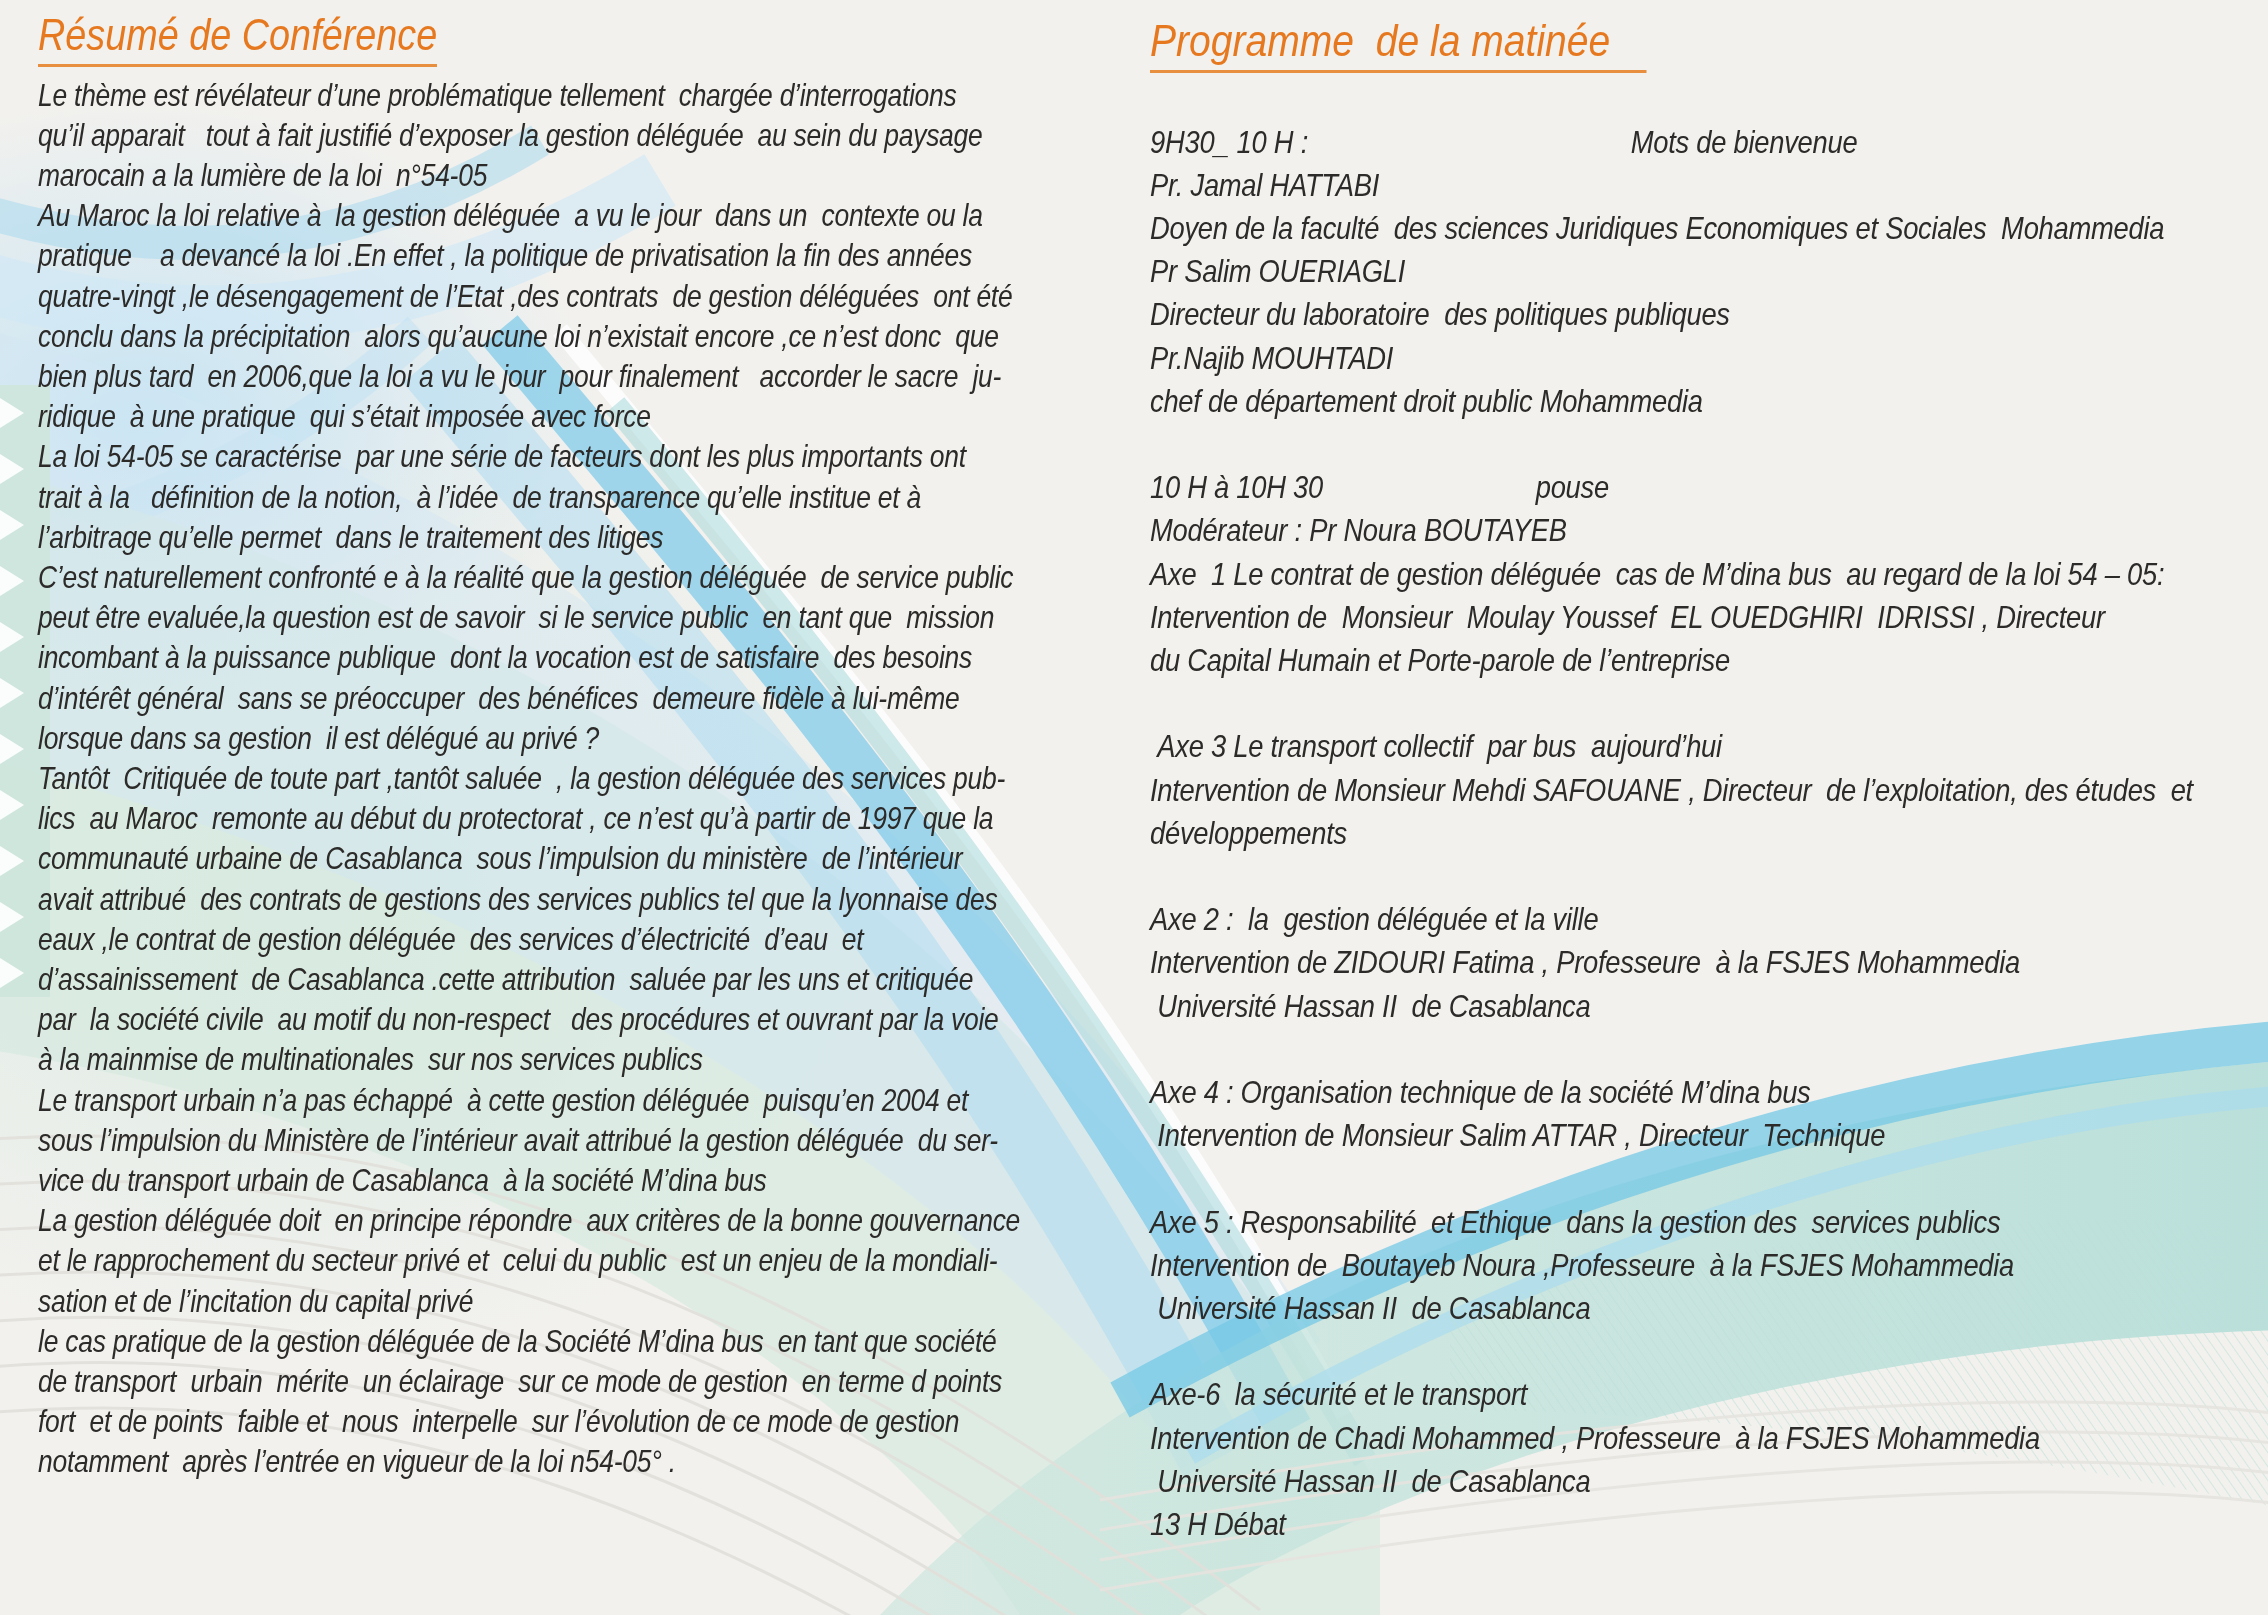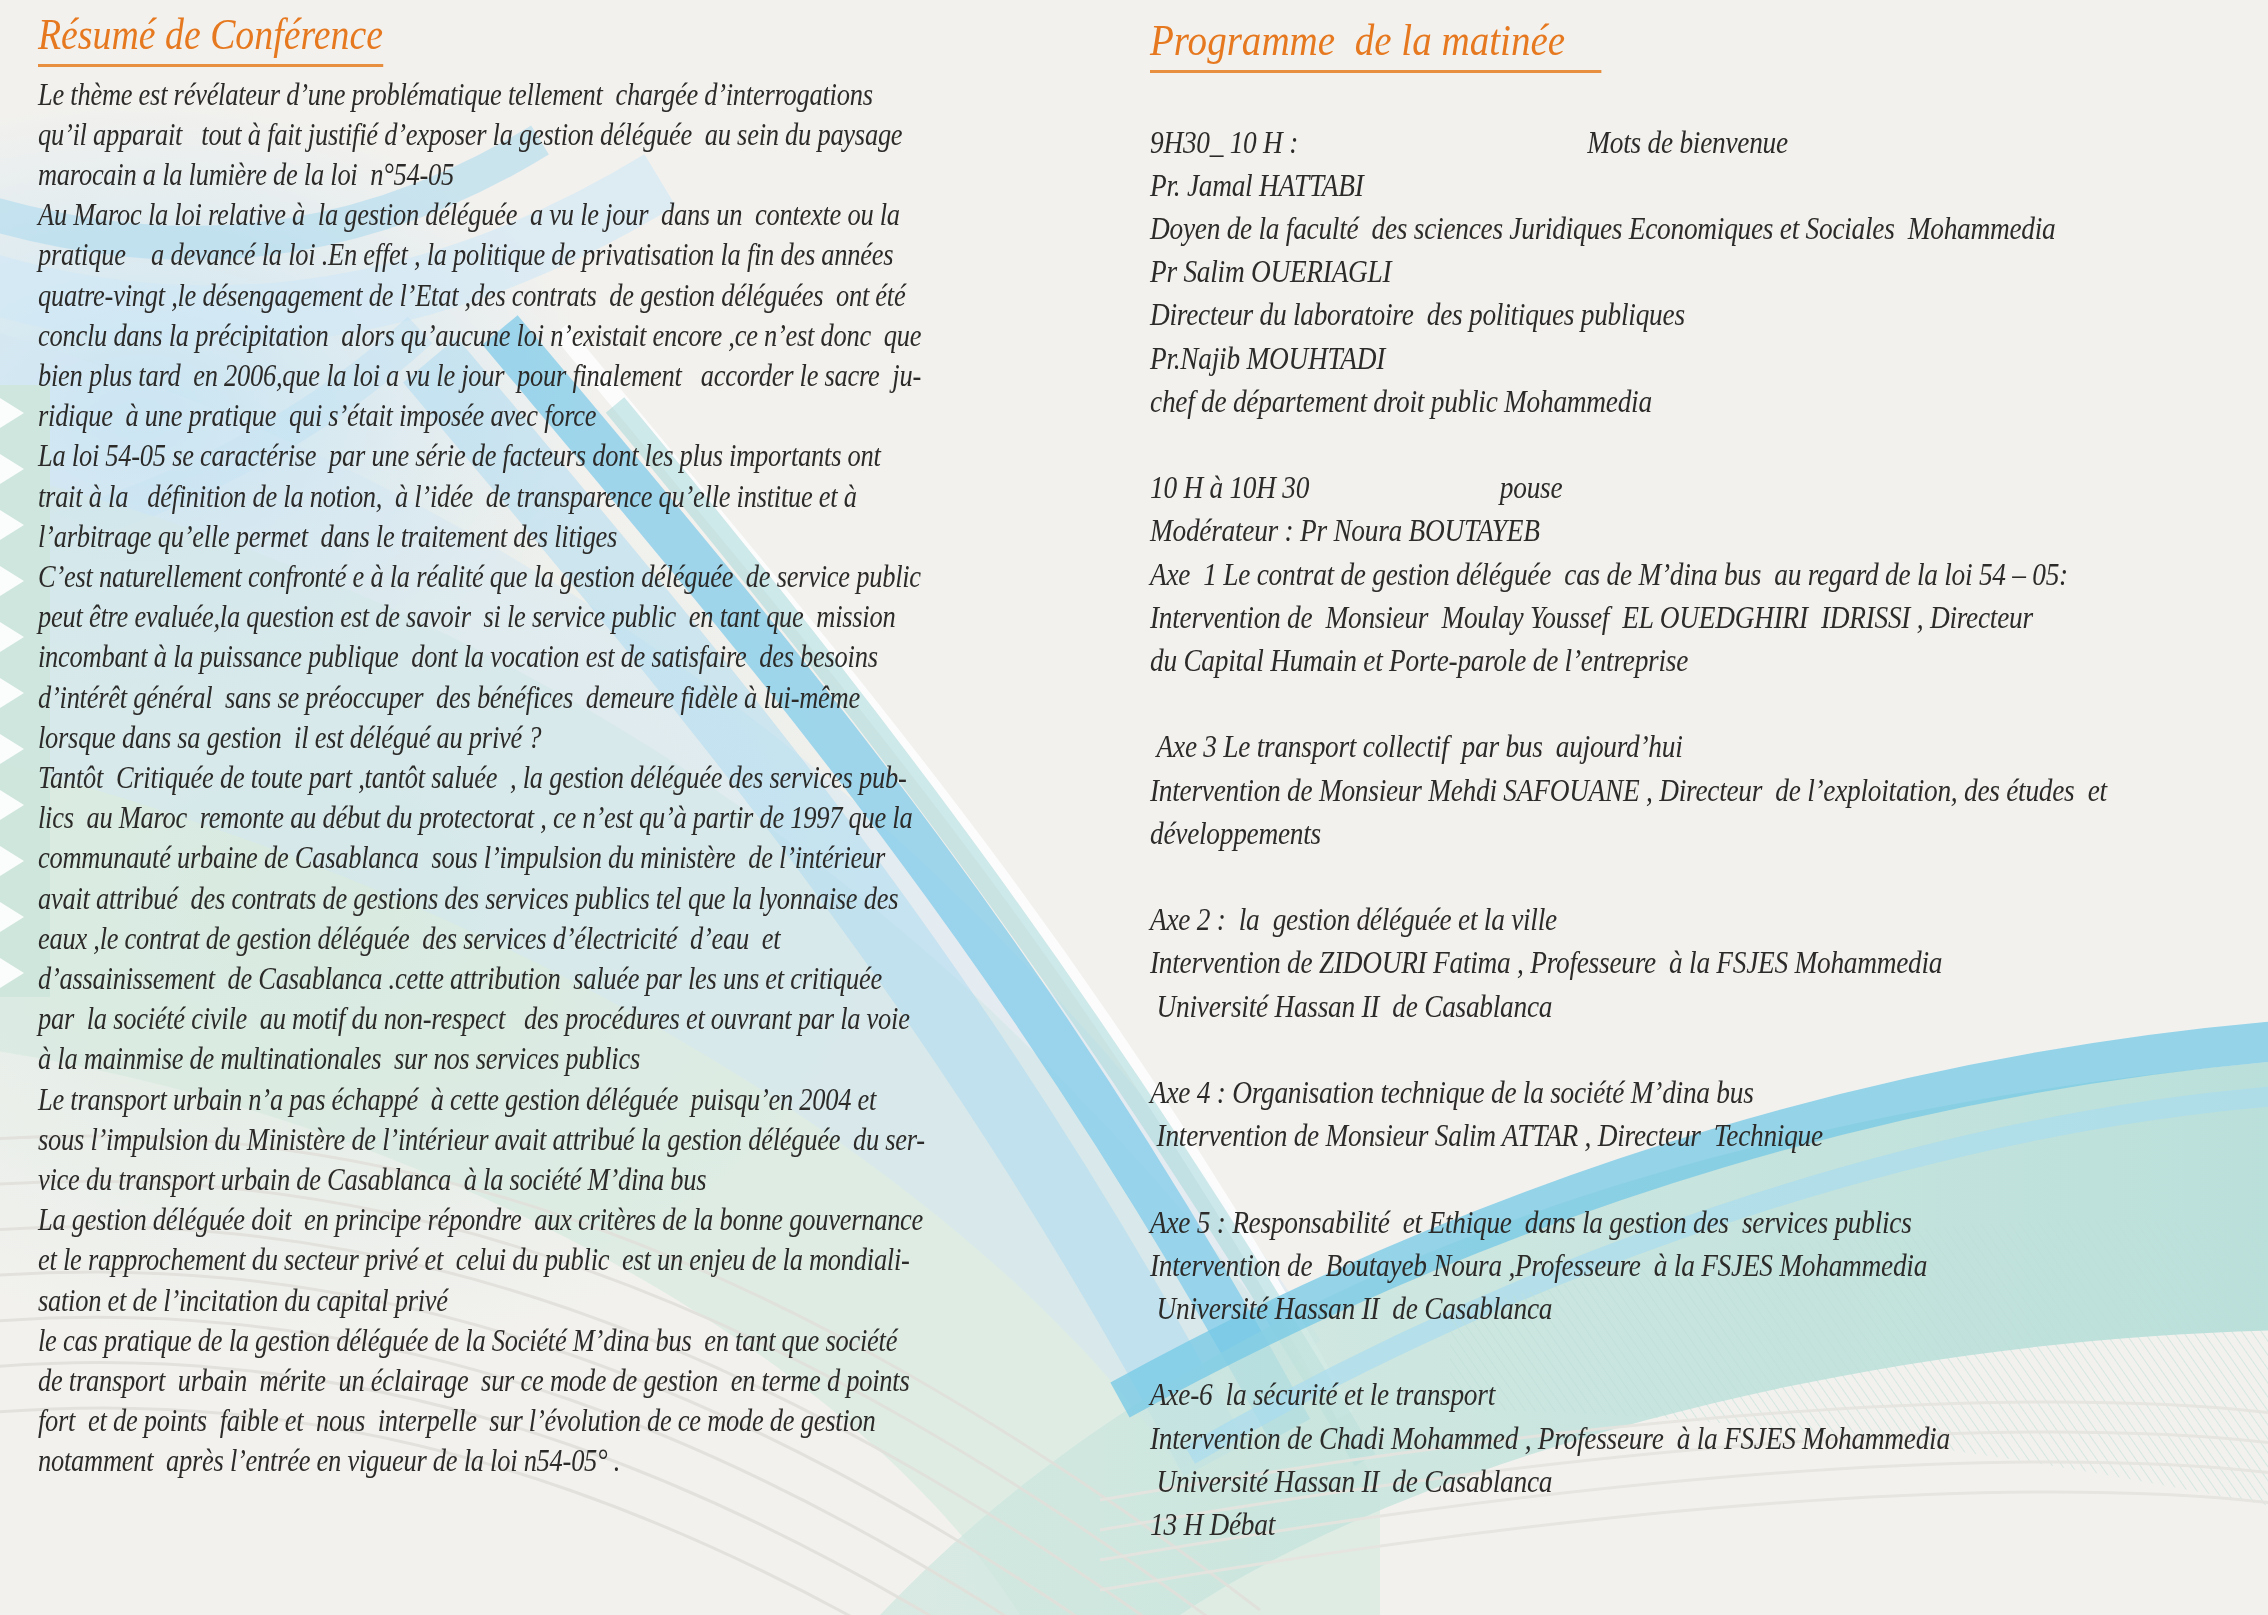--- a/index.html
+++ b/index.html
@@ -1,21 +1,21 @@
 <!DOCTYPE html>
 <html><head>
 <meta charset="utf-8">
 <style>
   html,body{margin:0;padding:0;background:#f2f1ee;}
   .page{
     position:relative;
     width:2268px;height:1615px;
     background:#f2f1ee;
     overflow:hidden;
-    font-family:Liberation Serif, serif;
+    font-family:Liberation Sans, sans-serif;
     font-style:italic;
     color:#2c2b29;
   }
   svg.bg{position:absolute;left:0;top:0;z-index:0;}
   .col{position:absolute;z-index:2;}
   .col-left{left:38px;top:10px;}
   .col-right{left:1150px;top:16px;}
   .squeeze-left{width:1300px;transform:scaleX(0.84);transform-origin:0 0;}
   .squeeze-right{width:1290px;transform:scaleX(0.868);transform-origin:0 0;}
   h1.sec-title{

